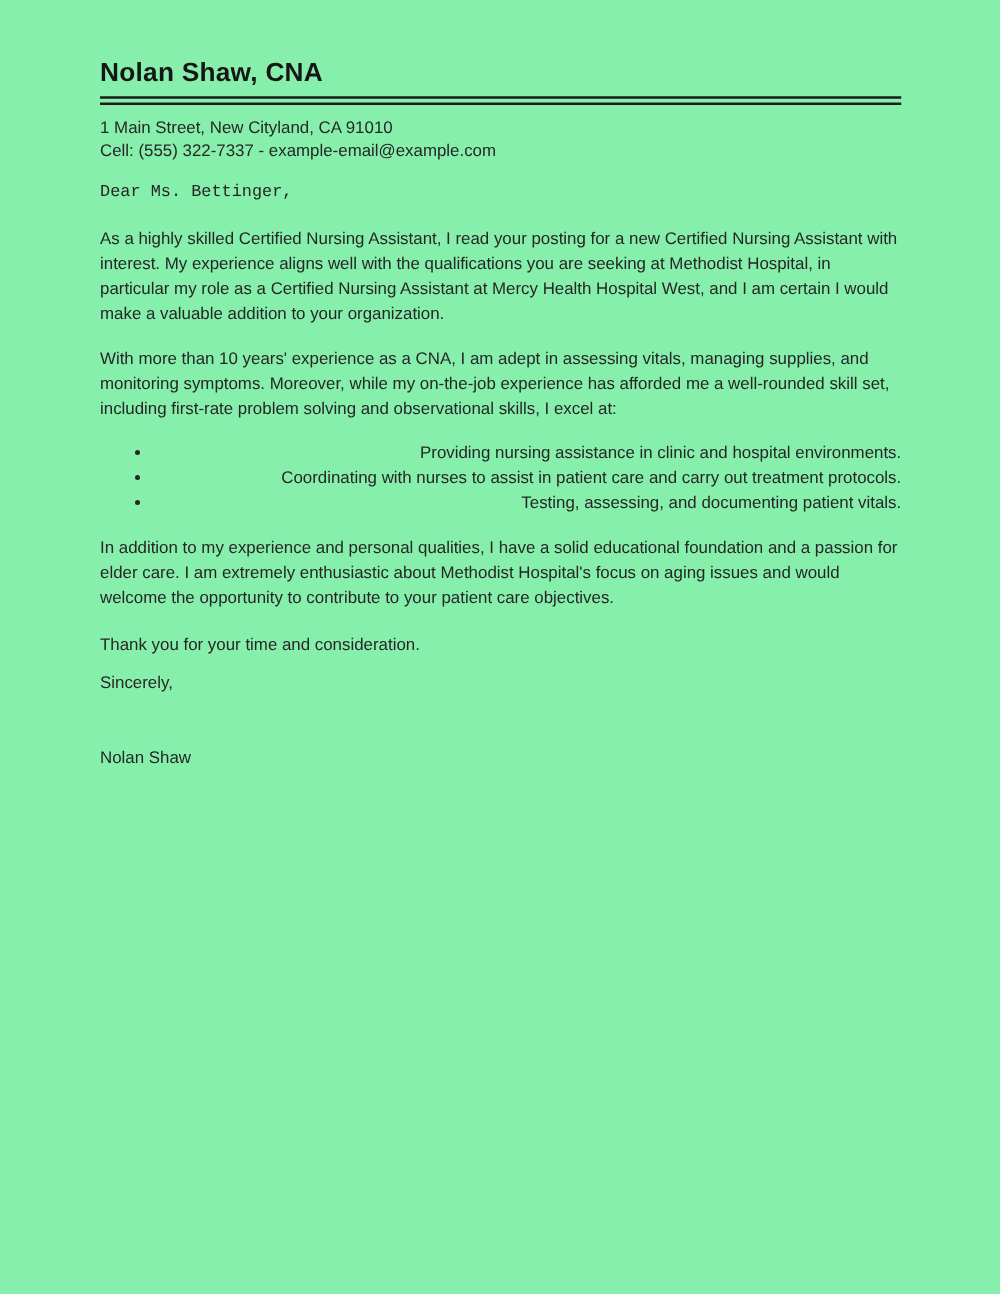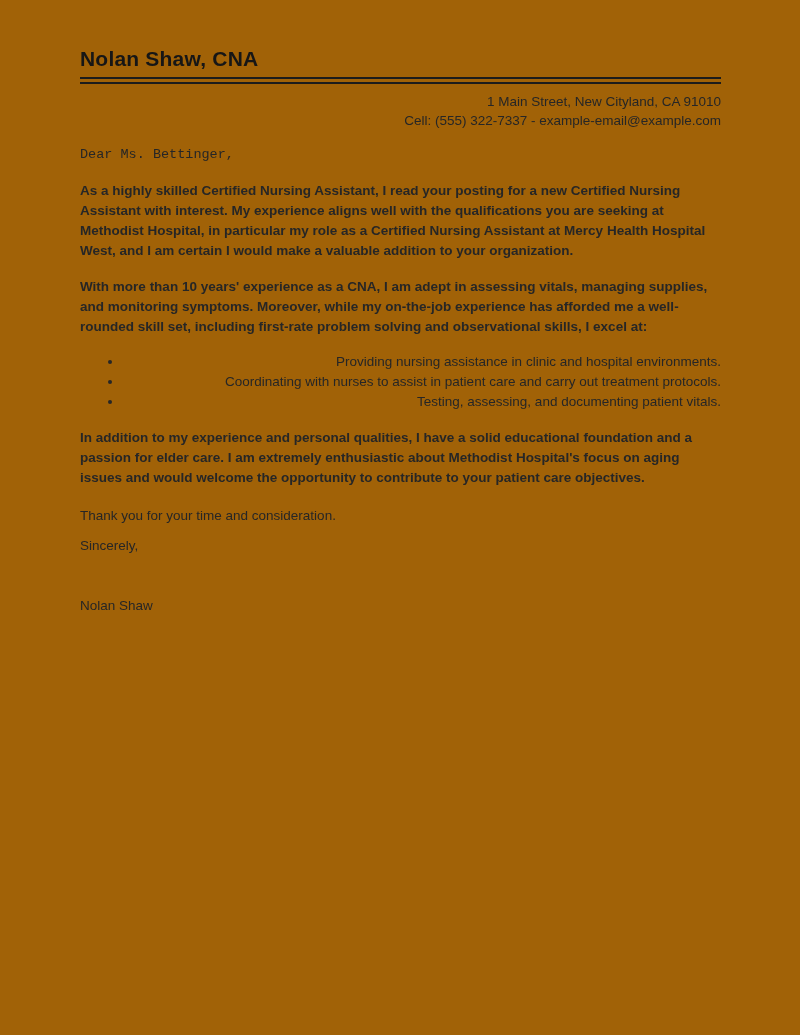--- a/index.html
+++ b/index.html
@@ -4,21 +4,21 @@
 <style>
   html, body {
     margin: 0;
     padding: 0;
     background: #ffffff;
   }
   .page {
     position: relative;
     width: 800px;
     height: 1035px;
-    background: #a16207;
+    background: #86efac;
     box-sizing: border-box;
     padding: 46px 79px 0 80px;
     font-family: "Liberation Sans", "DejaVu Sans", sans-serif;
     font-size: 13.5px;
     line-height: 20px;
     color: #262626;
     overflow: hidden;
   }
   .name-heading {
     margin: 0 0 5px 0;
@@ -28,30 +28,28 @@
     color: #161616;
     letter-spacing: 0.2px;
   }
   .double-rule {
     height: 3px;
     border-top: 2px solid #1c1c1c;
     border-bottom: 2px solid #1c1c1c;
     margin: 0 0 9px 0;
   }
   .address-block {
-    text-align: right;
     line-height: 18.5px;
   }
   .salutation {
     margin: 15px 0 0 0;
     font-family: Liberation Mono, monospace;
   }
   .para {
     margin: 16px 0 0 0;
-    font-weight: bold;
   }
   .skills-list {
     margin: 15px 0 0 0;
     padding: 0 0 0 28px;
     list-style: none;
     text-align: right;
   }
   .skills-list li {
     position: relative;
     padding-left: 15px;

